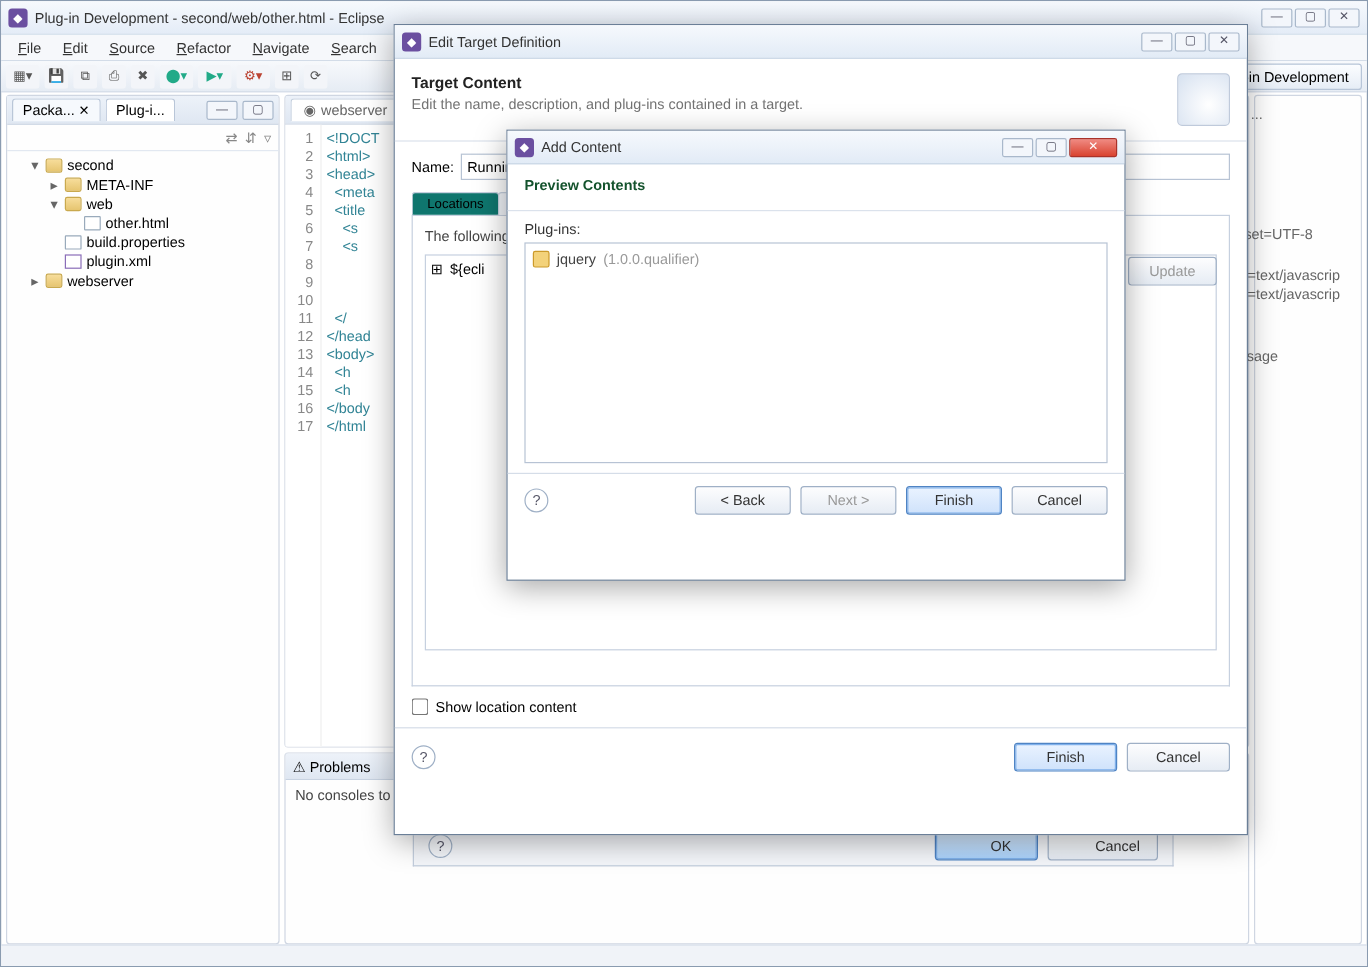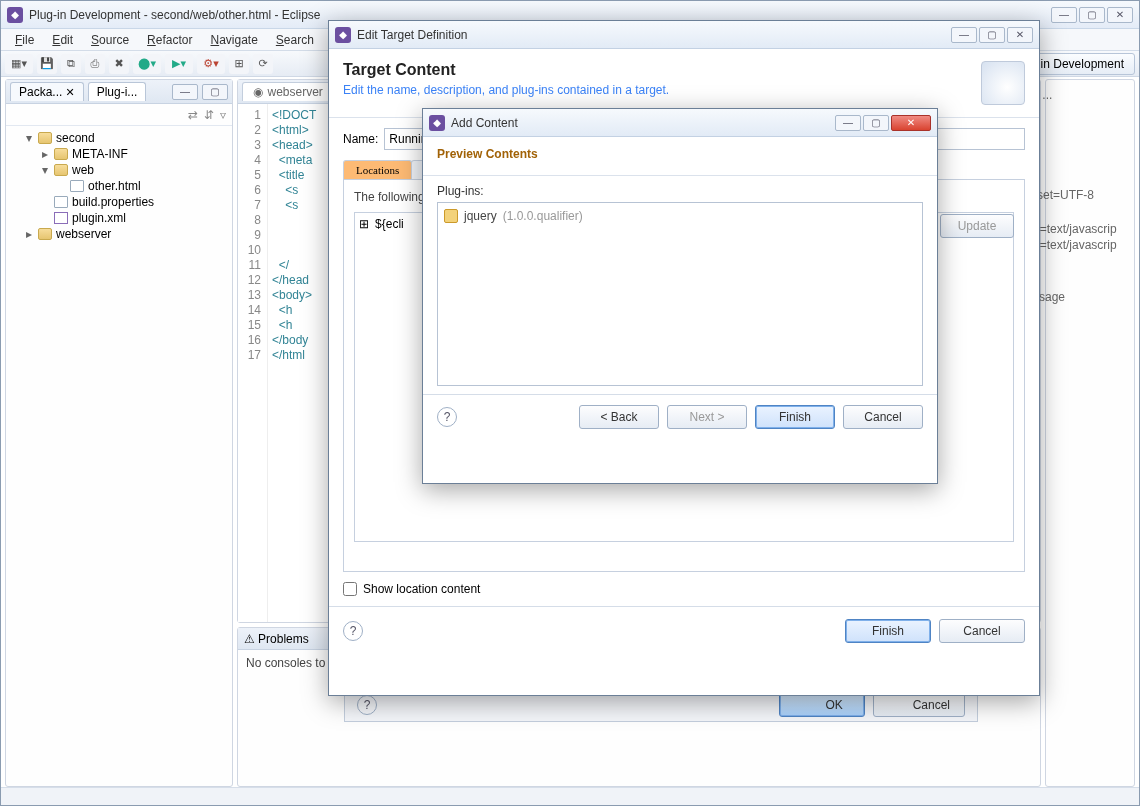--- a/index.html
+++ b/index.html
@@ -58,29 +58,29 @@
 .statusbar { position: absolute; left: 0; right: 0; bottom: 0; height: 18px; background: #f0f3f8; border-top: 1px solid #d6dee9; }
 
 
 .dialog { position: absolute; background: #fff; border: 1px solid #6b7f97; box-shadow: 0 6px 24px rgba(0,0,0,.35); }
 .dialog .dtb { height: 28px; background: linear-gradient(#f6f9fd,#e2ebf6); border-bottom: 1px solid #c3d1e3; display: flex; align-items: center; padding: 0 6px; }
 .dialog .dtb .ico { width: 16px; height: 16px; background: #6b4fa0; border-radius: 3px; margin-right: 6px; color: #fff; font-size: 10px; display: flex; align-items: center; justify-content: center; }
 .dialog .dtb .t { flex: 1; color: #333; }
 
 .etd { left: 328px; top: 20px; width: 712px; height: 676px; }
 .etd .banner { padding: 12px 14px; border-bottom: 1px solid #dbe2ec; display: flex; align-items: flex-start; }
-.etd .banner .txt h2 { font-size: 16px; font-weight: bold; color: #222; margin-bottom: 4px; }
-.etd .banner .txt p { color: #3b82f6; }
+.etd .banner .txt h2 { font-size: 13px; font-weight: bold; color: #222; margin-bottom: 4px; }
+.etd .banner .txt p { color: #737373; }
 .etd .banner .bico { margin-left: auto; width: 44px; height: 44px; border: 1px solid #bfcadb; background: radial-gradient(circle at 60% 60%, #fff, #d6e1f0); border-radius: 4px; }
 .etd .body { padding: 10px 14px 0 14px; }
 .namerow { display: flex; align-items: center; gap: 6px; margin-bottom: 10px; }
 .namerow input { flex: 1; height: 22px; border: 1px solid #b7c3d4; padding: 0 4px; }
 .tabs2 { display: flex; gap: 0; border-bottom: 1px solid #c6d0df; }
 .tabs2 .t2 { padding: 3px 12px; border: 1px solid #c6d0df; border-bottom: none; background: #f2f5fa; border-radius: 3px 3px 0 0; margin-right: -1px; font-size: 11px; }
-.tabs2 .t2.act { background: #fdba74; font-family: Liberation Serif, serif; }
+.tabs2 .t2.act { background: #0f766e; }
 .locframe { border: 1px solid #c6d0df; border-top: none; padding: 10px; height: 392px; position: relative; }
 .locframe .hint { color: #444; margin-bottom: 8px; }
 .loclist { border: 1px solid #c6d0df; background: #fff; height: 330px; padding: 4px; }
 .locbtns { position: absolute; right: 10px; top: 34px; display: flex; flex-direction: row; gap: 6px; }
 .btn { height: 24px; min-width: 74px; padding: 0 14px; border: 1px solid #9fb0c6; background: linear-gradient(#fdfdfe,#e6ecf4); border-radius: 3px; color: #333; cursor: default; }
 .btn:disabled, .btn.disabled { color: #999; }
 .btn.primary { border-color: #4f84c4; background: linear-gradient(#eaf3ff,#cfe2fb); box-shadow: 0 0 0 1px #7fb0ea inset; }
 .chkrow { padding: 10px 14px; display: flex; align-items: center; gap: 6px; }
 .chkrow input { width: 14px; height: 14px; }
 .dfoot { border-top: 1px solid #d5dde8; padding: 12px 14px; display: flex; align-items: center; }
@@ -91,21 +91,21 @@
 
 .okbar { position: absolute; left: 344px; top: 688px; width: 634px; height: 34px; background: #f4f6fa; border: 1px solid #c3cedd; border-top: none; display: flex; align-items: center; padding: 0 12px; }
 .okbar .help { width: 20px; height: 20px; border-radius: 10px; border: 1px solid #9fb0c6; color: #556; text-align: center; line-height: 18px; }
 .okbar .sp { flex: 1; }
 .okbar .btn { min-width: 86px; margin-left: 8px; padding-left: 39px; }
 .okbar .btn.primary { background: linear-gradient(#d9ecff,#a9d1fb); }
 
 
 .addc { left: 422px; top: 108px; width: 516px; height: 376px; }
 .addc .banner2 { padding: 10px 14px; border-bottom: 1px solid #dbe2ec; }
-.addc .banner2 h3 { font-size: 12px; font-weight: bold; color: #a16207; margin-bottom: 4px; }
+.addc .banner2 h3 { font-size: 12px; font-weight: bold; color: #14532d; margin-bottom: 4px; }
 .addc .banner2 p { color: #555; }
 .addc .pbody { padding: 8px 14px; }
 .addc .plbl { color: #333; margin-bottom: 4px; }
 .addc .plist { border: 1px solid #b7c3d4; background: #fff; height: 184px; padding: 6px; }
 .addc .plist .row { display: flex; align-items: center; gap: 6px; color: #444; }
 .addc .plist .row .pico { width: 14px; height: 14px; background: #f3d27a; border: 1px solid #cc9a2a; border-radius: 2px; }
 .addc .plist .row .ver { color: #999; }
 .addc .afoot { border-top: 1px solid #d5dde8; padding: 10px 14px; display: flex; align-items: center; }
 .addc .afoot .help { width: 20px; height: 20px; border-radius: 10px; border: 1px solid #9fb0c6; color: #556; text-align: center; line-height: 18px; }
 .addc .afoot .sp { flex: 1; }

